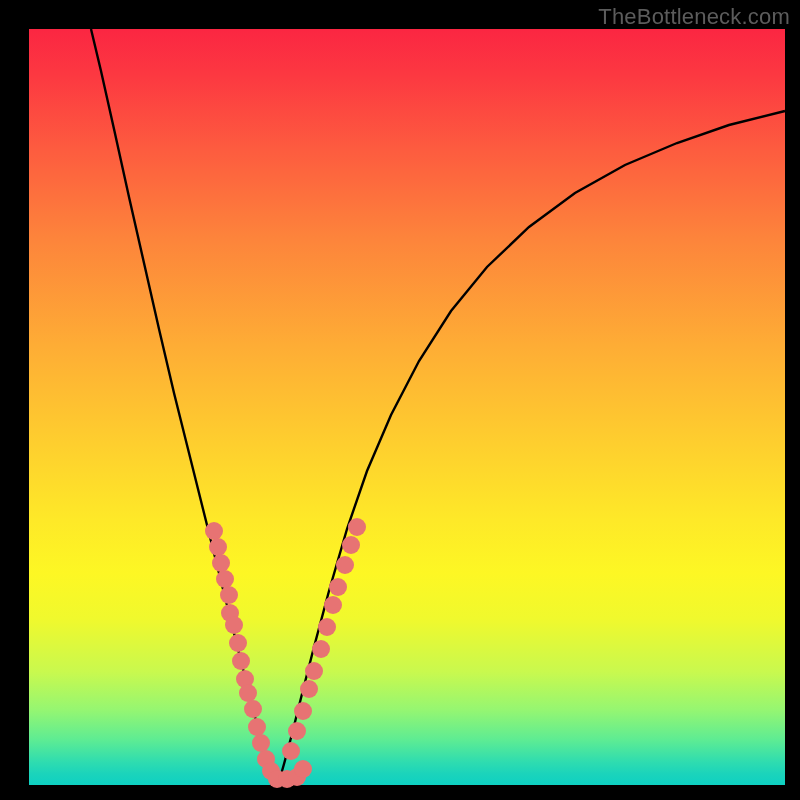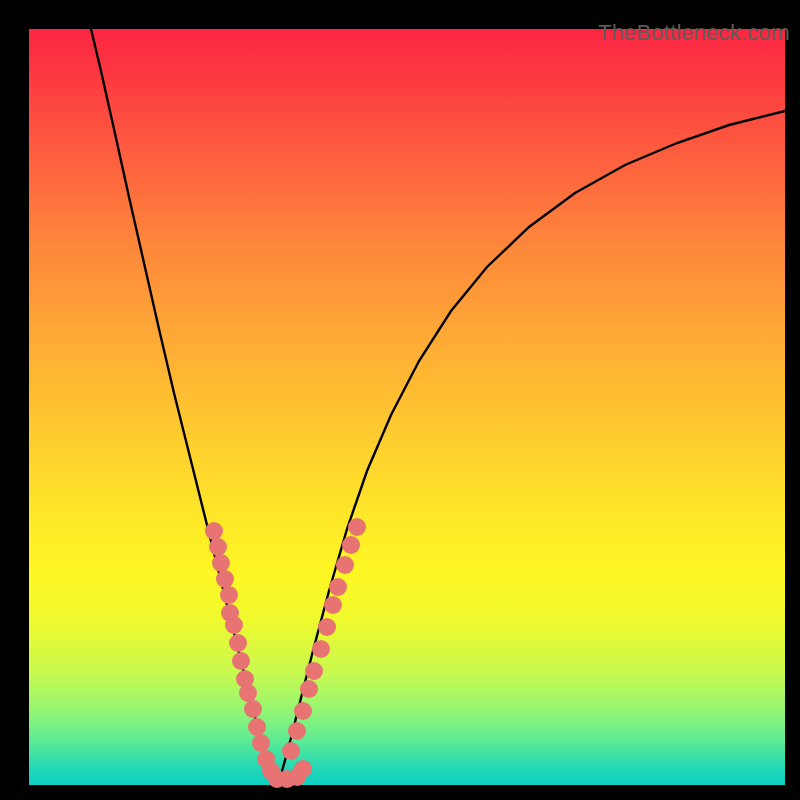--- a/index.html
+++ b/index.html
@@ -37,21 +37,21 @@
       #c9f94e 85%,
       #96f671 90%,
       #5eec93 94%,
       #2edcb0 97%,
       #1bd4bb 98.5%,
       #0ed0c2 100%
     );
   }
   .watermark {
     position: absolute;
-    top: 20px;
+    top: 4px;
     right: 10px;
     color: #5c5c5c;
     font-size: 22px;
     font-weight: 400;
     letter-spacing: 0.2px;
     user-select: none;
   }
   svg.curves {
     position: absolute;
     left: 29px;

